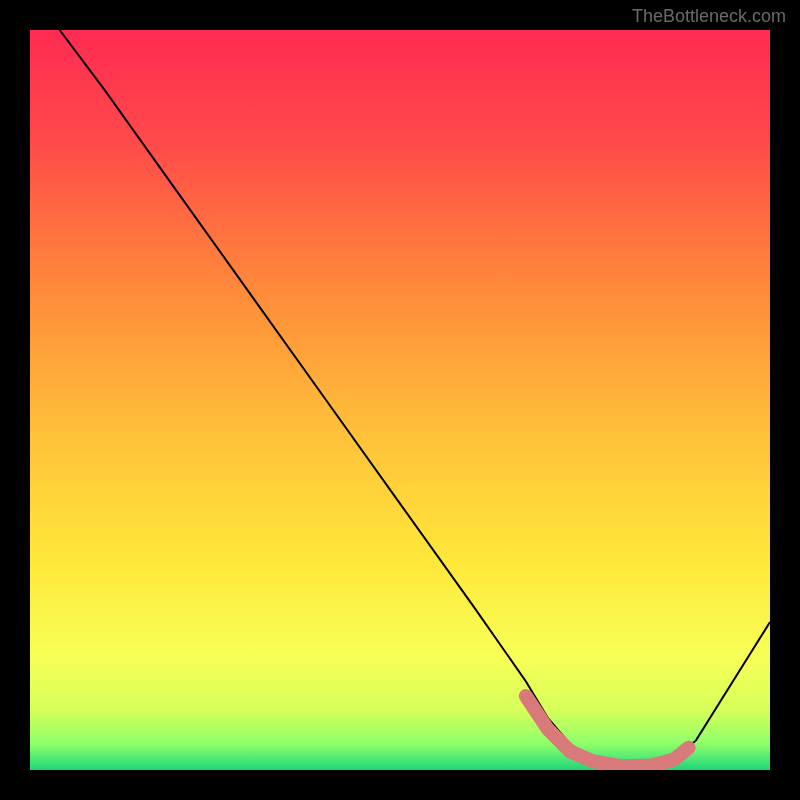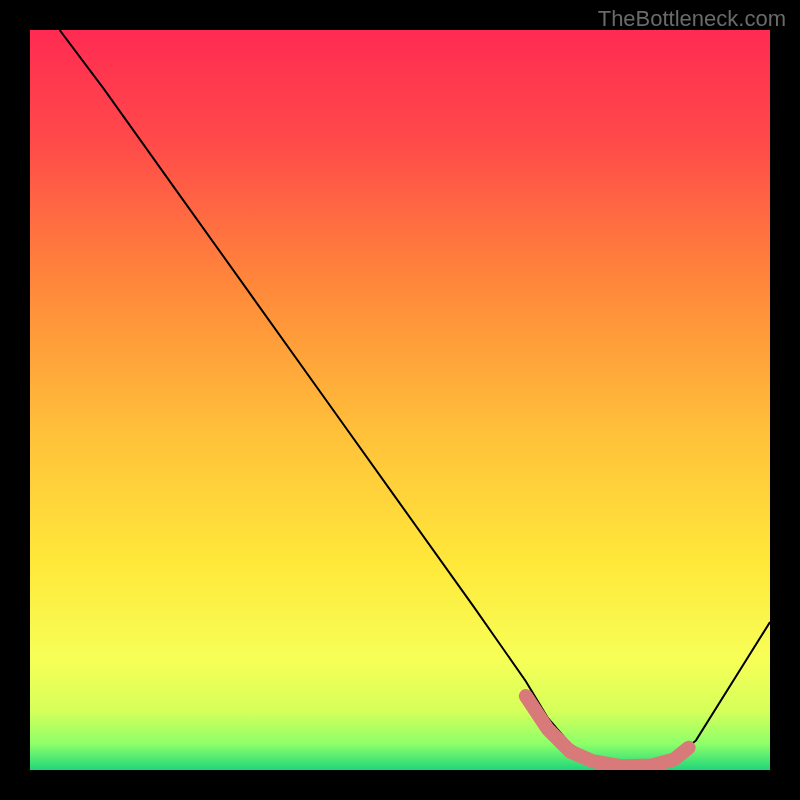--- a/index.html
+++ b/index.html
@@ -9,21 +9,21 @@
     width: 800px;
     height: 800px;
     position: relative;
     font-family: Arial, sans-serif;
   }
   .watermark {
     position: absolute;
     top: 6px;
     right: 14px;
     color: #6a6a6a;
-    font-size: 22px;
+    font-size: 18px;
     font-weight: 500;
     z-index: 10;
     text-align: center;
   }
   .plot-area {
     position: absolute;
     top: 30px;
     left: 30px;
     width: 740px;
     height: 740px;

